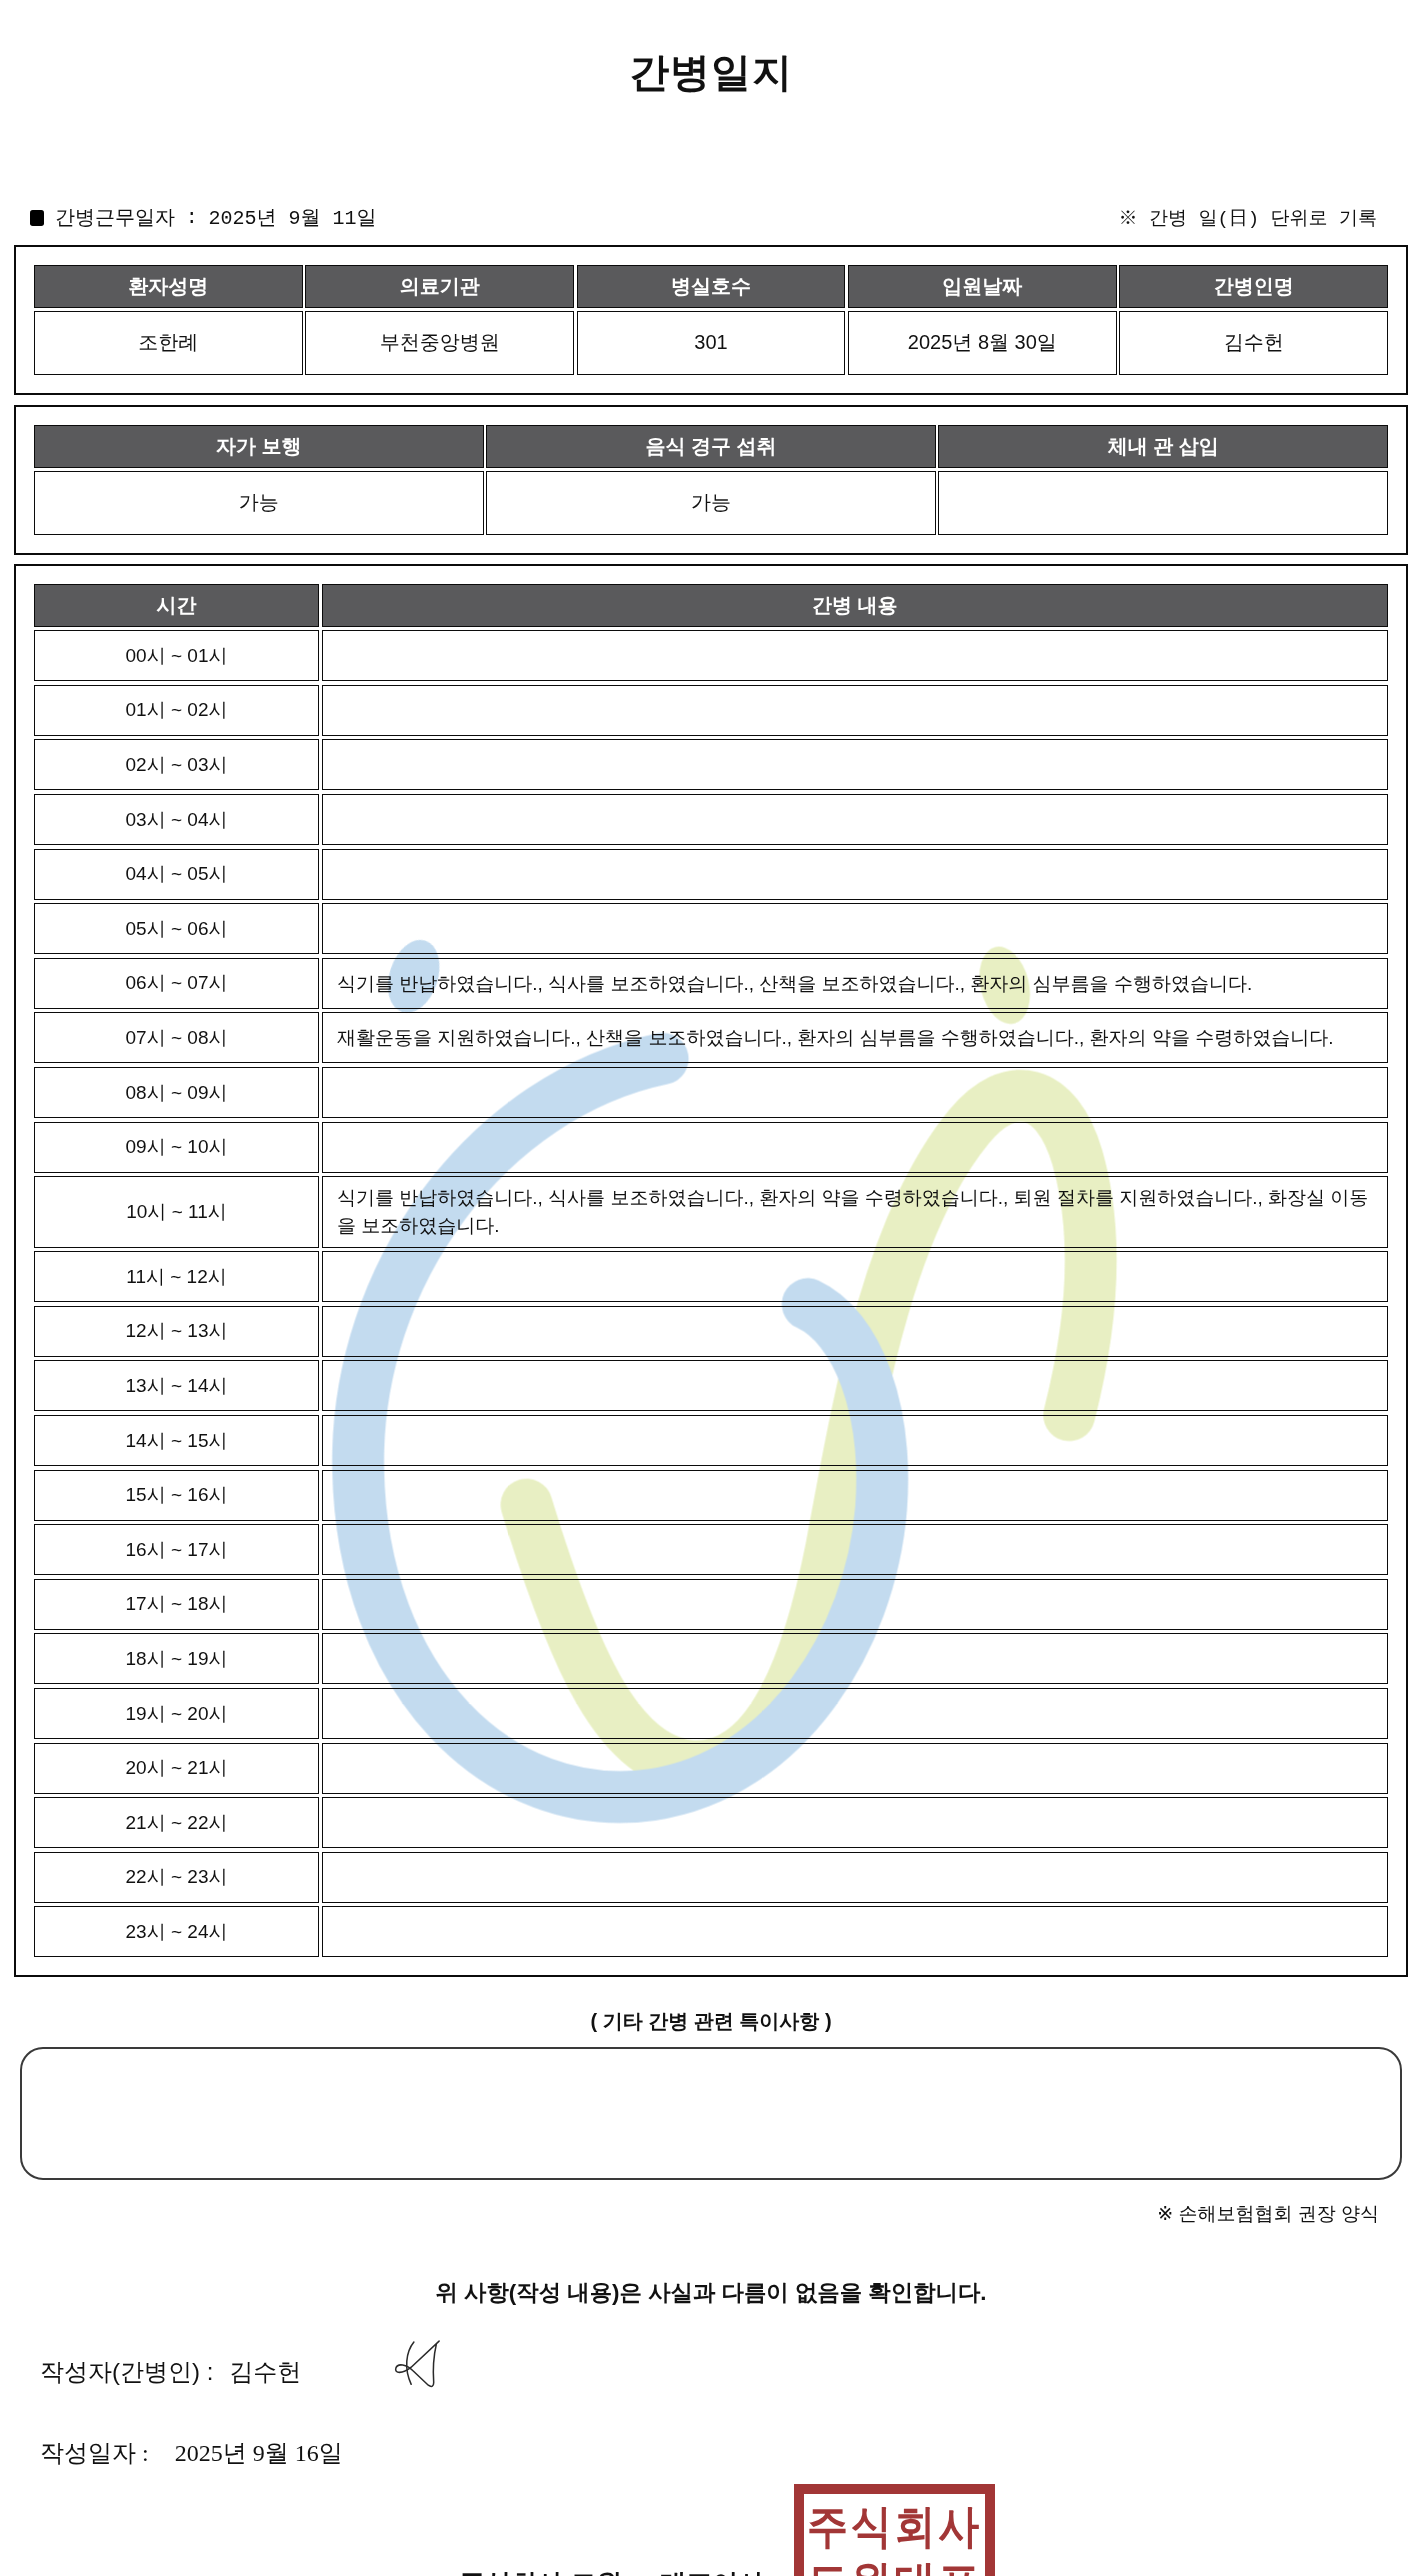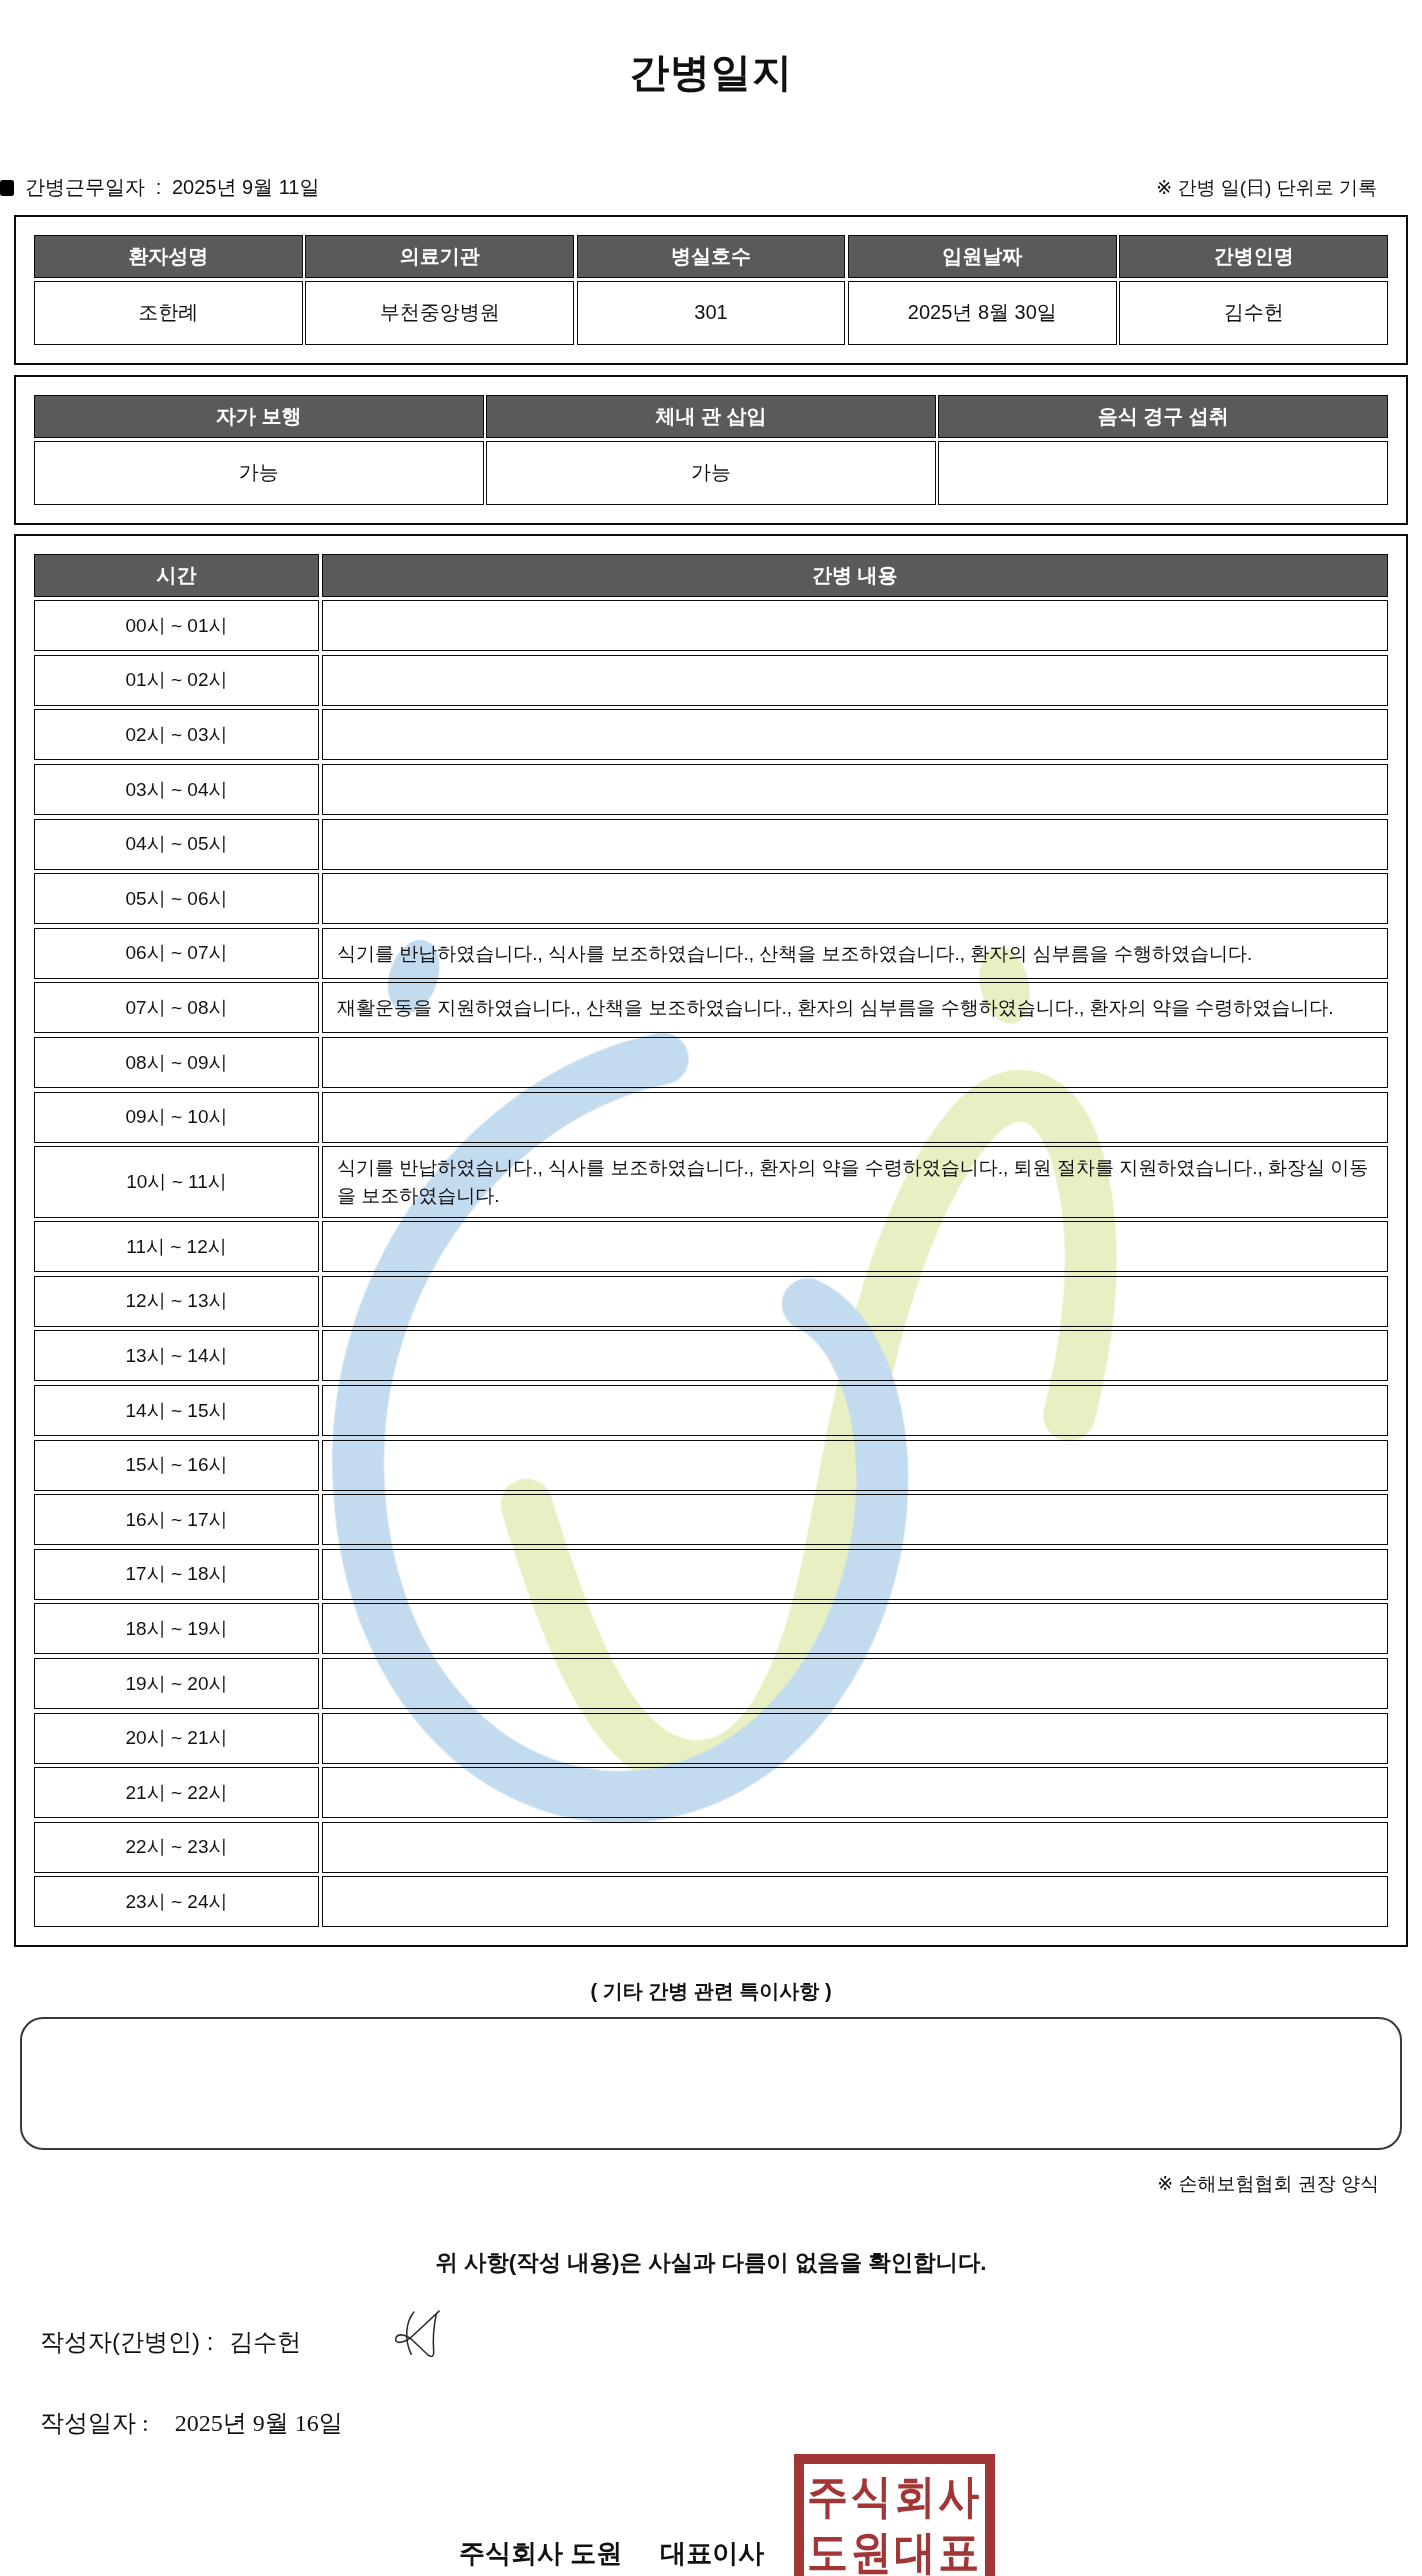--- a/index.html
+++ b/index.html
@@ -13,22 +13,22 @@
   html,body{background:#fff;}
   body{
     width:1422px;height:2576px;position:relative;overflow:hidden;
     font-family:"Liberation Sans","DejaVu Sans",sans-serif;color:#111;
   }
   .watermark{position:absolute;inset:0;z-index:0;pointer-events:none;}
   .content{position:relative;z-index:1;}
 
   .doc-title{padding-top:45px;text-align:center;font-size:40px;font-weight:800;letter-spacing:0.9px;}
 
-  .meta-row{margin-top:74px;display:flex;justify-content:space-between;align-items:center;
-    padding-right:45px;font-size:20px;}
+  .meta-row{margin-top:104px;display:flex;justify-content:space-between;align-items:center;
+    padding-left:30px;padding-right:45px;font-size:20px;font-family:Liberation Mono, monospace;}
   .meta-left{display:flex;align-items:center;gap:10.7px;}
   .bullet{width:14.3px;height:16px;background:#000;border-radius:2.7px;display:inline-block;}
   .meta-note{font-size:19px;}
 
   .ftable{margin:0 14px;border:2.7px solid var(--line);padding:18px;background:#fff0;}
   .grid5{display:grid;grid-template-columns:repeat(5,1fr);gap:2.7px;}
   .grid3{display:grid;grid-template-columns:repeat(3,1fr);gap:2.7px;}
   .rowgap{margin-top:2.7px;}
   .hcell{background:var(--header_bg);color:#fff;font-weight:700;font-size:20px;
     border:1.8px solid var(--line);display:flex;align-items:center;justify-content:center;height:43px;}
@@ -105,22 +105,22 @@
         <div class="vcell">301</div>
         <div class="vcell">2025년 8월 30일</div>
         <div class="vcell">김수헌</div>
       </div>
   </div>
 
   <div class="ftable" style="margin-top:10px;">
     <div class="grid3">
 
     <div class="hcell">자가 보행</div>
+        <div class="hcell">음식 경구 섭취</div>
         <div class="hcell">체내 관 삽입</div>
-        <div class="hcell">음식 경구 섭취</div>
       </div>
     <div class="grid3 rowgap">
 
     <div class="vcell">가능</div>
         <div class="vcell">가능</div>
         <div class="vcell"></div>
       </div>
   </div>
 
   <div class="ftable timetable">

